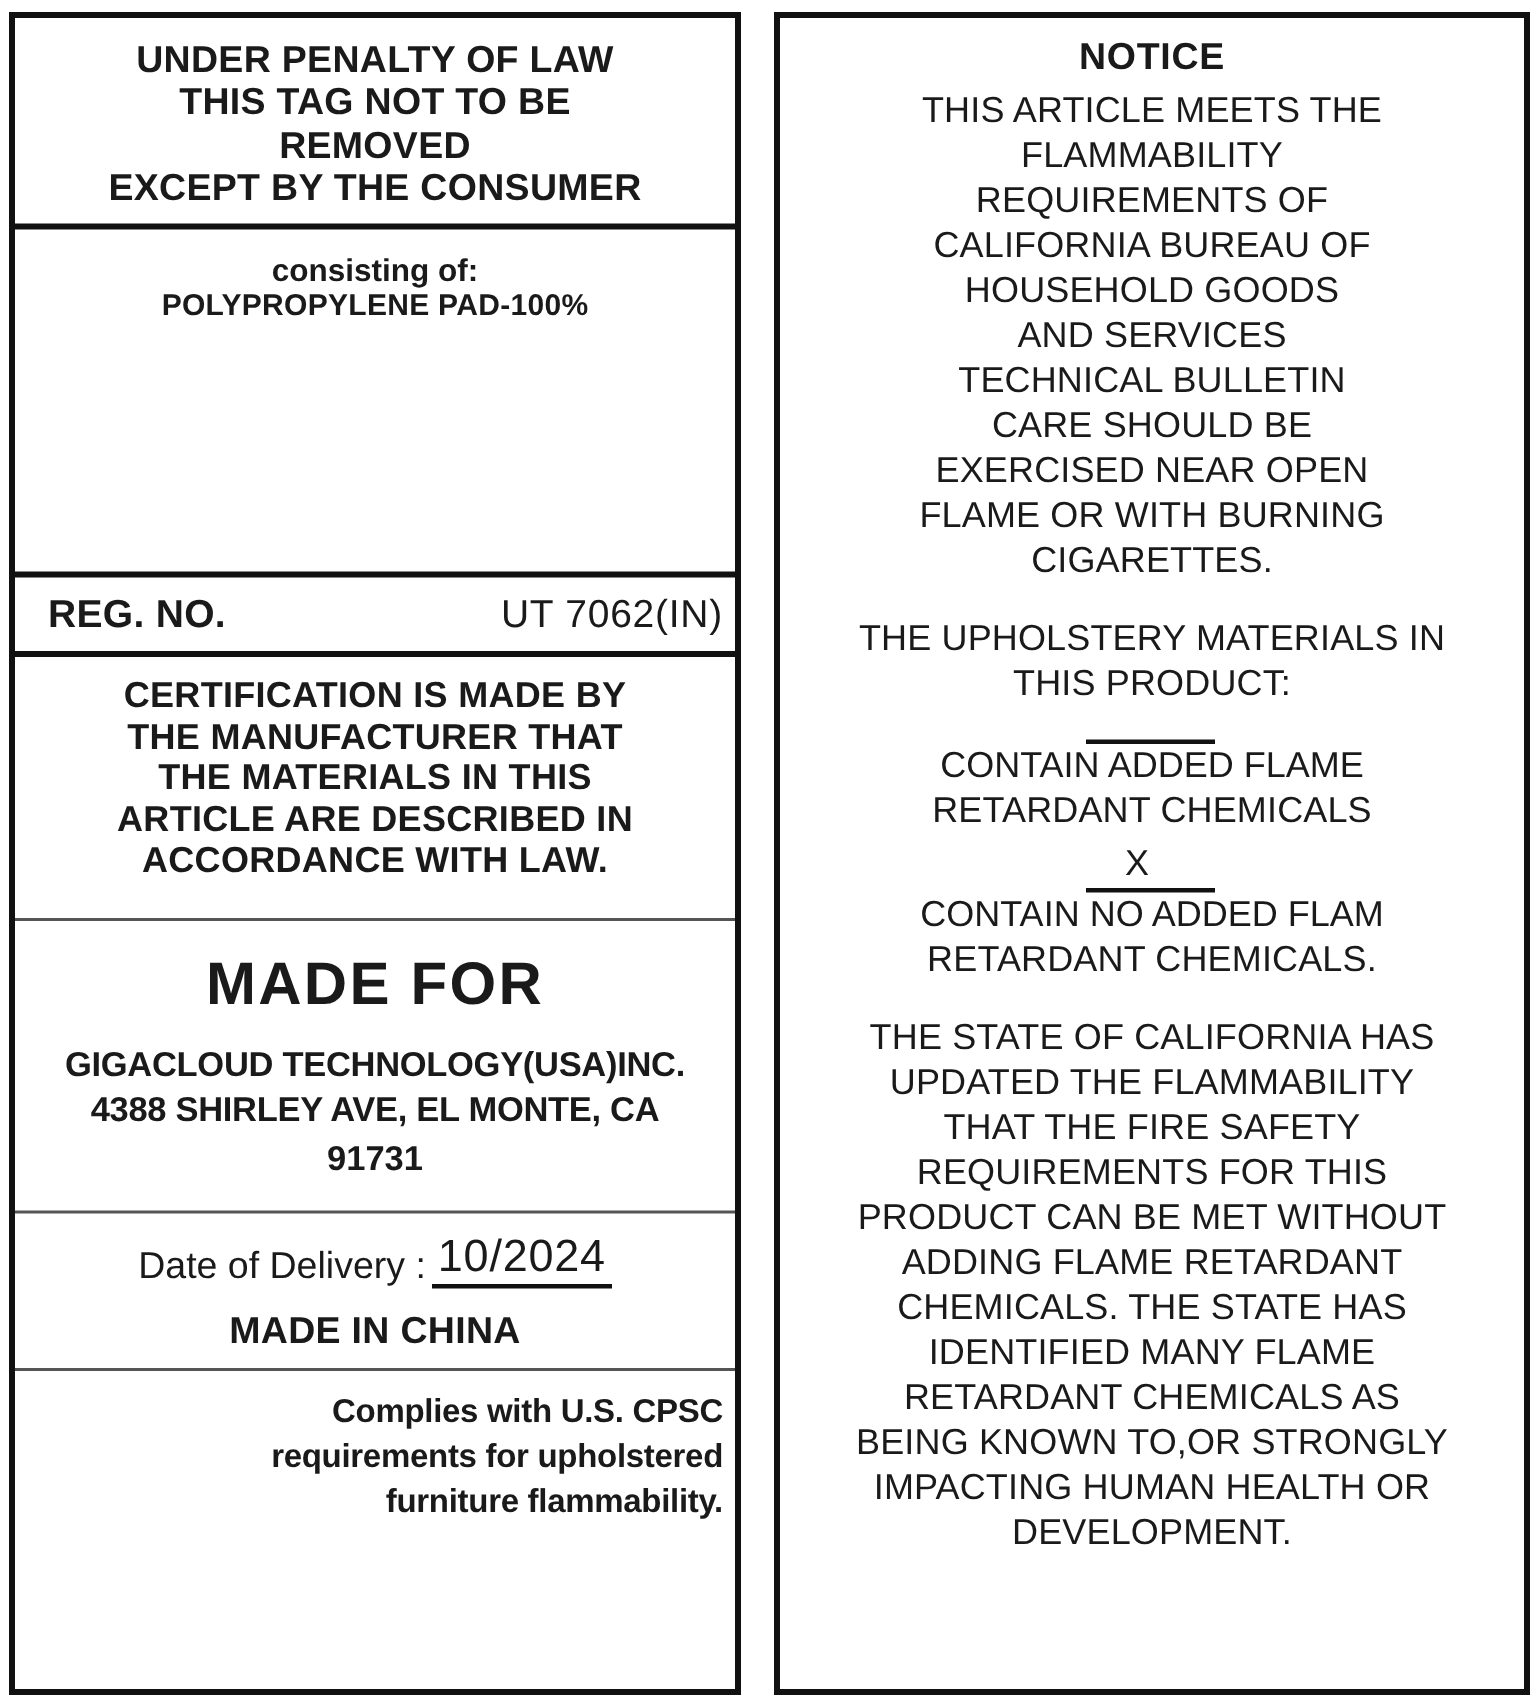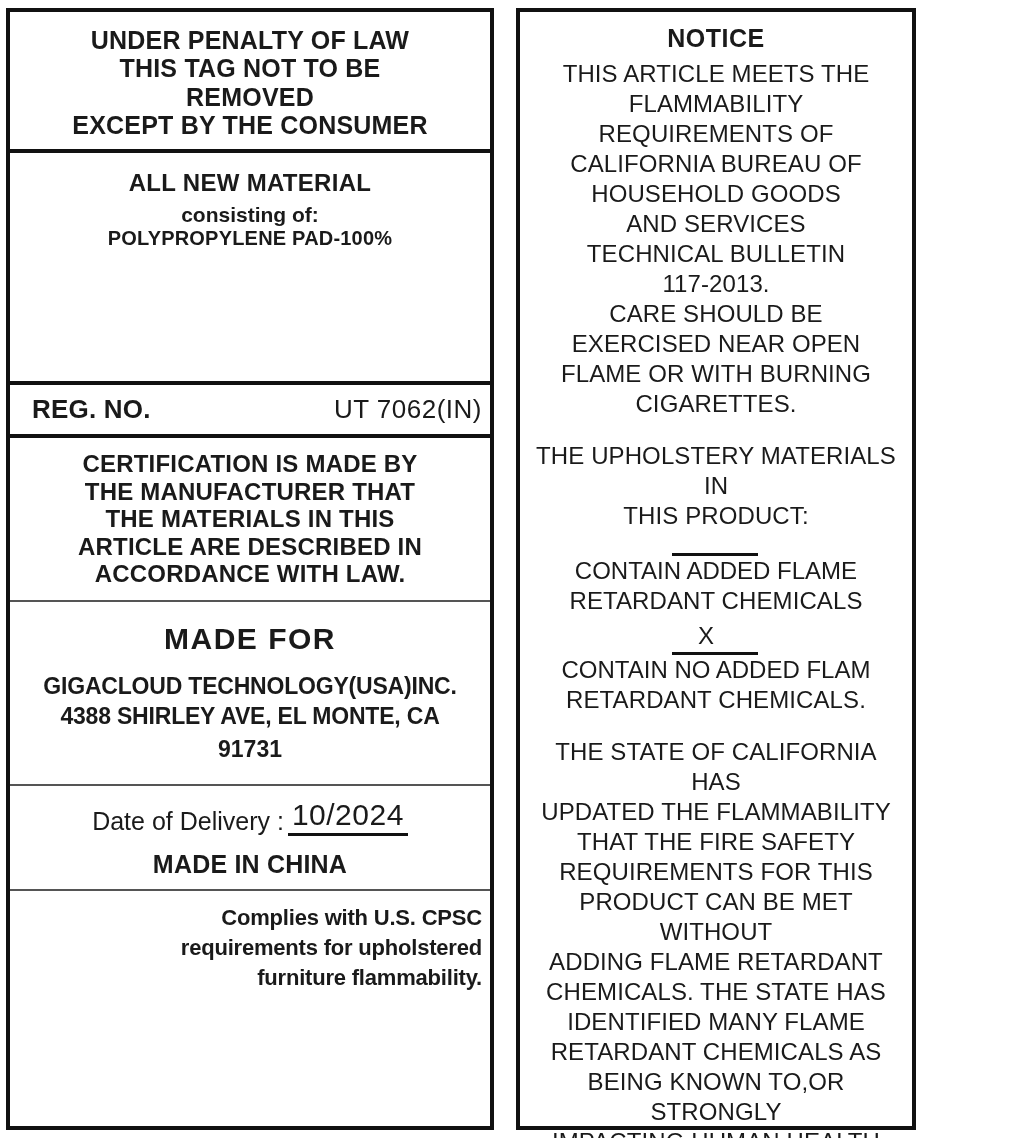--- a/index.html
+++ b/index.html
@@ -91,36 +91,36 @@
     letter-spacing: 0.2px;
   }
   .regno .val {
     font-size: 26px;
     font-weight: normal;
     letter-spacing: 0.5px;
   }
 
   .cert {
     padding-top: 12px;
-    padding-bottom: 12px;
+    padding-bottom: 24px;
   }
   .cert div {
     font-weight: bold;
     font-size: 24px;
     line-height: 1.15;
     letter-spacing: 0.2px;
   }
 
   .madefor {
     padding-top: 20px;
     padding-bottom: 18px;
   }
   .madefor .mf {
     font-weight: bold;
-    font-size: 30px;
+    font-size: 40px;
     letter-spacing: 1.5px;
     margin-bottom: 16px;
   }
   .madefor .co {
     font-weight: bold;
     font-size: 23px;
     letter-spacing: -0.2px;
     line-height: 1.3;
   }
   .madefor .addr {
@@ -174,21 +174,21 @@
     line-height: 1.35;
     letter-spacing: -0.2px;
     text-align: right;
   }
 
   
   .right-tag {
     position: absolute;
     left: 516px;
     top: 8px;
-    width: 400px;
+    width: 504px;
     height: 1122px;
     border: 4px solid #111;
     box-sizing: border-box;
     background: #fff;
     padding: 12px 14px 0 14px;
     text-align: center;
   }
   .notice-title {
     font-weight: bold;
     font-size: 25px;
@@ -241,21 +241,20 @@
   <div class="left-tag">
 
     <div class="lsec penalty rule-bottom">
       <div>UNDER PENALTY OF LAW</div>
       <div>THIS TAG NOT TO BE</div>
       <div>REMOVED</div>
       <div>EXCEPT BY THE CONSUMER</div>
     </div>
 
     <div class="lsec newmat rule-bottom">
-      <div class="t1">ALL NEW MATERIAL</div>
       <div class="t2">consisting of:</div>
       <div class="t3">POLYPROPYLENE PAD-100%</div>
     </div>
 
     <div class="lsec regno rule-bottom">
       <span class="lbl">REG. NO.</span>
       <span class="val">UT 7062(IN)</span>
     </div>
 
     <div class="lsec cert rule-bottom-thin">
@@ -294,21 +293,20 @@
     <div class="notice-title">NOTICE</div>
 
     <div class="rblock p1">
       <div>THIS ARTICLE MEETS THE</div>
       <div>FLAMMABILITY</div>
       <div>REQUIREMENTS OF</div>
       <div>CALIFORNIA BUREAU OF</div>
       <div>HOUSEHOLD GOODS</div>
       <div>AND SERVICES</div>
       <div>TECHNICAL BULLETIN</div>
-      <div>117-2013.</div>
       <div>CARE SHOULD BE</div>
       <div>EXERCISED NEAR OPEN</div>
       <div>FLAME OR WITH BURNING</div>
       <div>CIGARETTES.</div>
     </div>
 
     <div class="gap"></div>
 
     <div class="rblock">
       <div>THE UPHOLSTERY MATERIALS IN</div>

